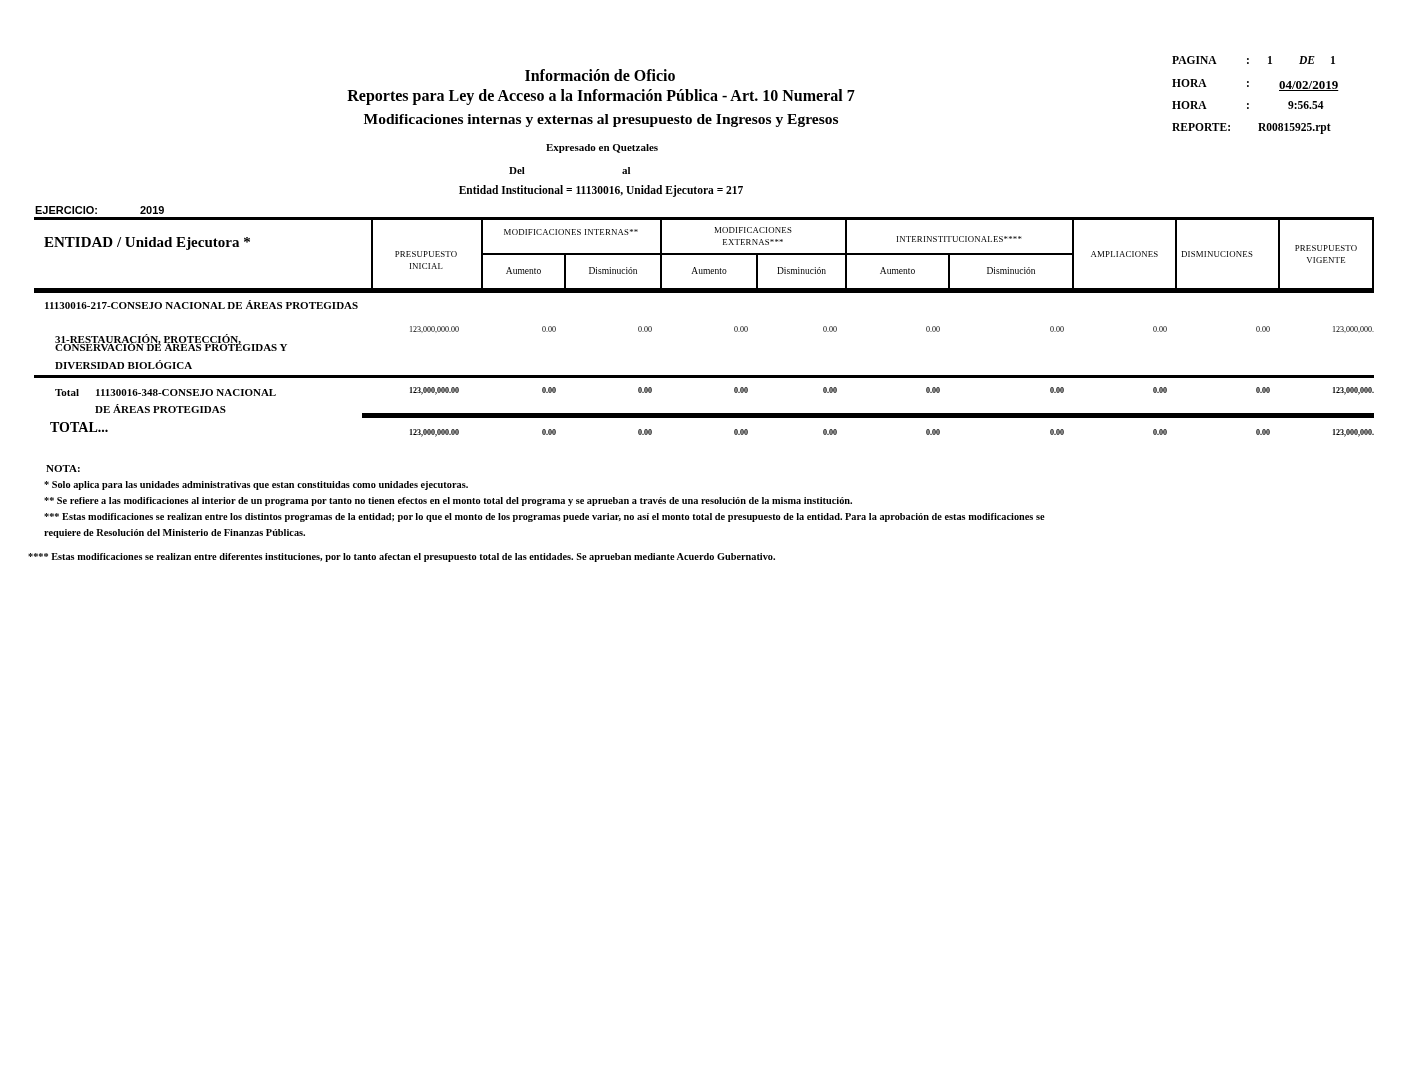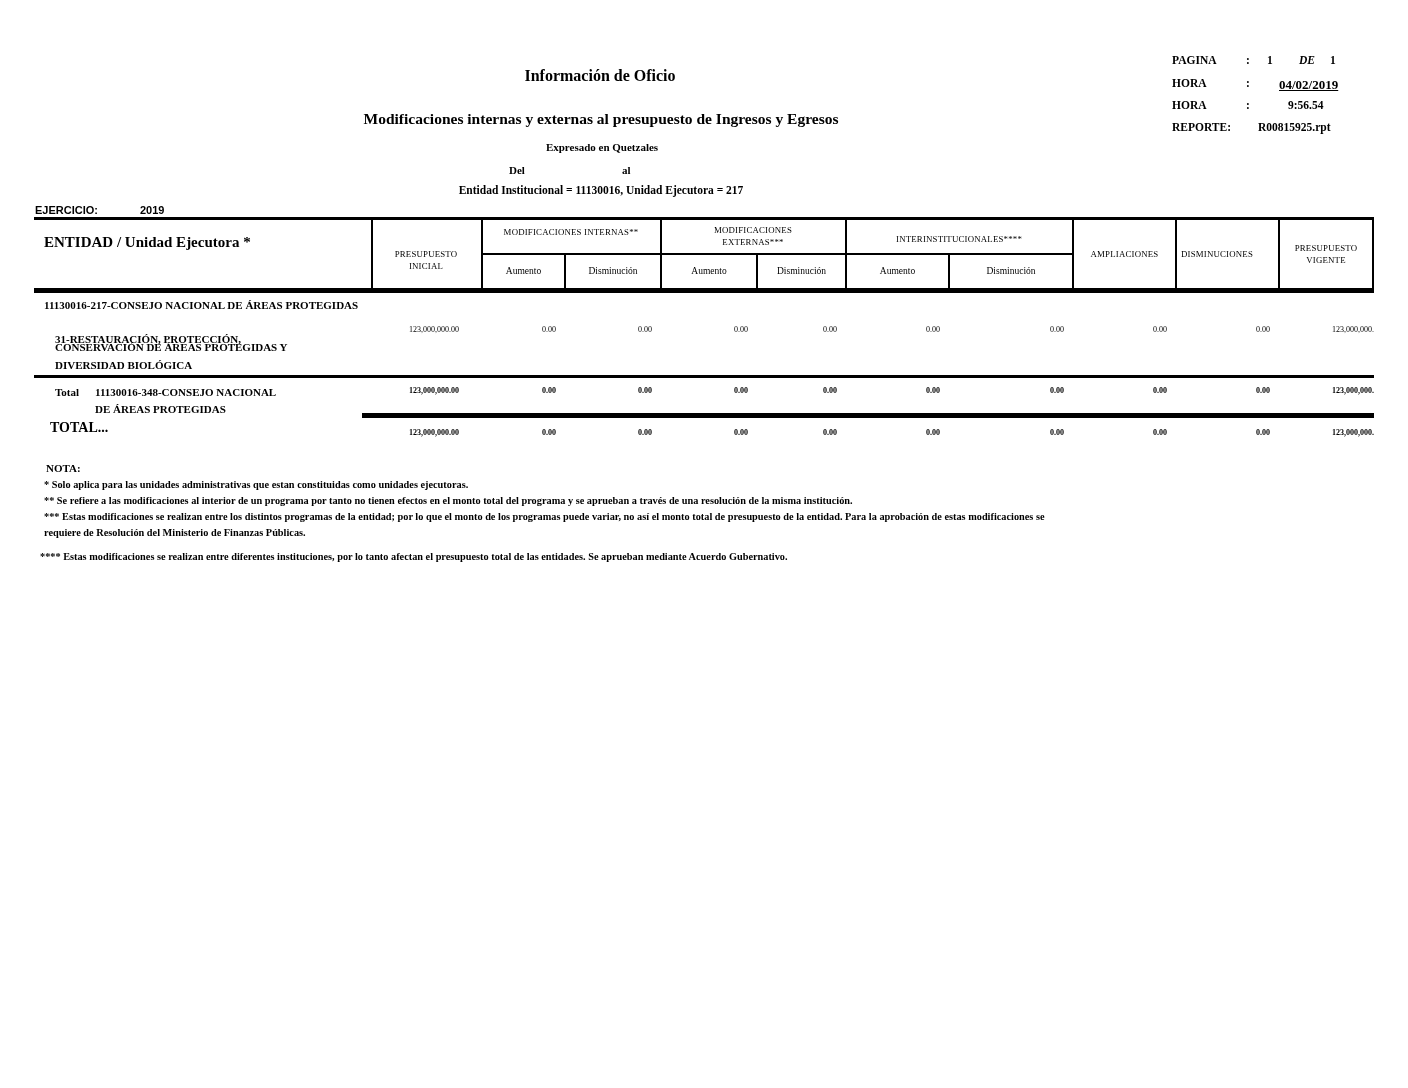--- a/index.html
+++ b/index.html
@@ -24,20 +24,21 @@
   .vrow > div.pi { padding-right:22px; }
   .vrow > div.pv { padding-right:0; }
   .notes-line { position:absolute; font-size:10.3px; font-weight:bold; white-space:nowrap; }
 </style>
 </head>
 <body>
 
 <div class="sheet">
 
   <div class="abs b cx" style="left:600px; top:67px; font-size:16px;">Información de Oficio</div>
+  <div class="abs b cx" style="left:601px; top:87px; font-size:16px;">Reportes para Ley de Acceso a la Información Pública - Art. 10 Numeral 7</div>
   <div class="abs b cx" style="left:601px; top:110px; font-size:15.5px;">Modificaciones internas y externas al presupuesto de Ingresos y Egresos</div>
   <div class="abs b cx" style="left:602px; top:141px; font-size:11px;text-align:center;">Expresado en Quetzales</div>
   <div class="abs b" style="left:509px; top:164px; font-size:11px;">Del</div>
   <div class="abs b" style="left:622px; top:164px; font-size:11px;">al</div>
   <div class="abs b cx" style="left:601px; top:184px; font-size:11.5px;">Entidad Institucional = 11130016, Unidad Ejecutora = 217</div>
 
   <div>
     <div class="abs b" style="left:1172px; top:54px; font-size:11.5px;">PAGINA</div>
     <div class="abs b" style="left:1246px; top:54px; font-size:11.5px;">:</div>
     <div class="abs b" style="left:1267px; top:54px; font-size:11.5px;">1</div>
@@ -163,16 +164,16 @@
     <div>0.00</div>
     <div class="pv">123,000,000.</div>
   </div>
 
   <div>
     <div class="abs b" style="left:46px; top:462px; font-size:11px;">NOTA:</div>
     <div class="notes-line" style="left:44px; top:479px;">* Solo aplica para las unidades administrativas que estan constituidas como unidades ejecutoras.</div>
     <div class="notes-line" style="left:44px; top:495px;">** Se refiere a las modificaciones al interior de un programa por tanto no tienen efectos en el monto total del programa y se aprueban a través de una resolución de la misma institución.</div>
     <div class="notes-line" style="left:44px; top:511px;">*** Estas modificaciones se realizan entre los distintos programas de la entidad; por lo que el monto de los programas puede variar, no así el monto total de presupuesto de la entidad. Para la aprobación de estas modificaciones se</div>
     <div class="notes-line" style="left:44px; top:527px;">requiere de Resolución del Ministerio de Finanzas Públicas.</div>
-    <div class="notes-line" style="left:40px; top:551px;">**** Estas modificaciones se realizan entre diferentes instituciones, por lo tanto afectan el presupuesto total de las entidades. Se aprueban mediante Acuerdo Gubernativo.</div>
+    <div class="notes-line" style="left:28px; top:551px;">**** Estas modificaciones se realizan entre diferentes instituciones, por lo tanto afectan el presupuesto total de las entidades. Se aprueban mediante Acuerdo Gubernativo.</div>
   </div>
 
 </div>
 
 </body></html>

